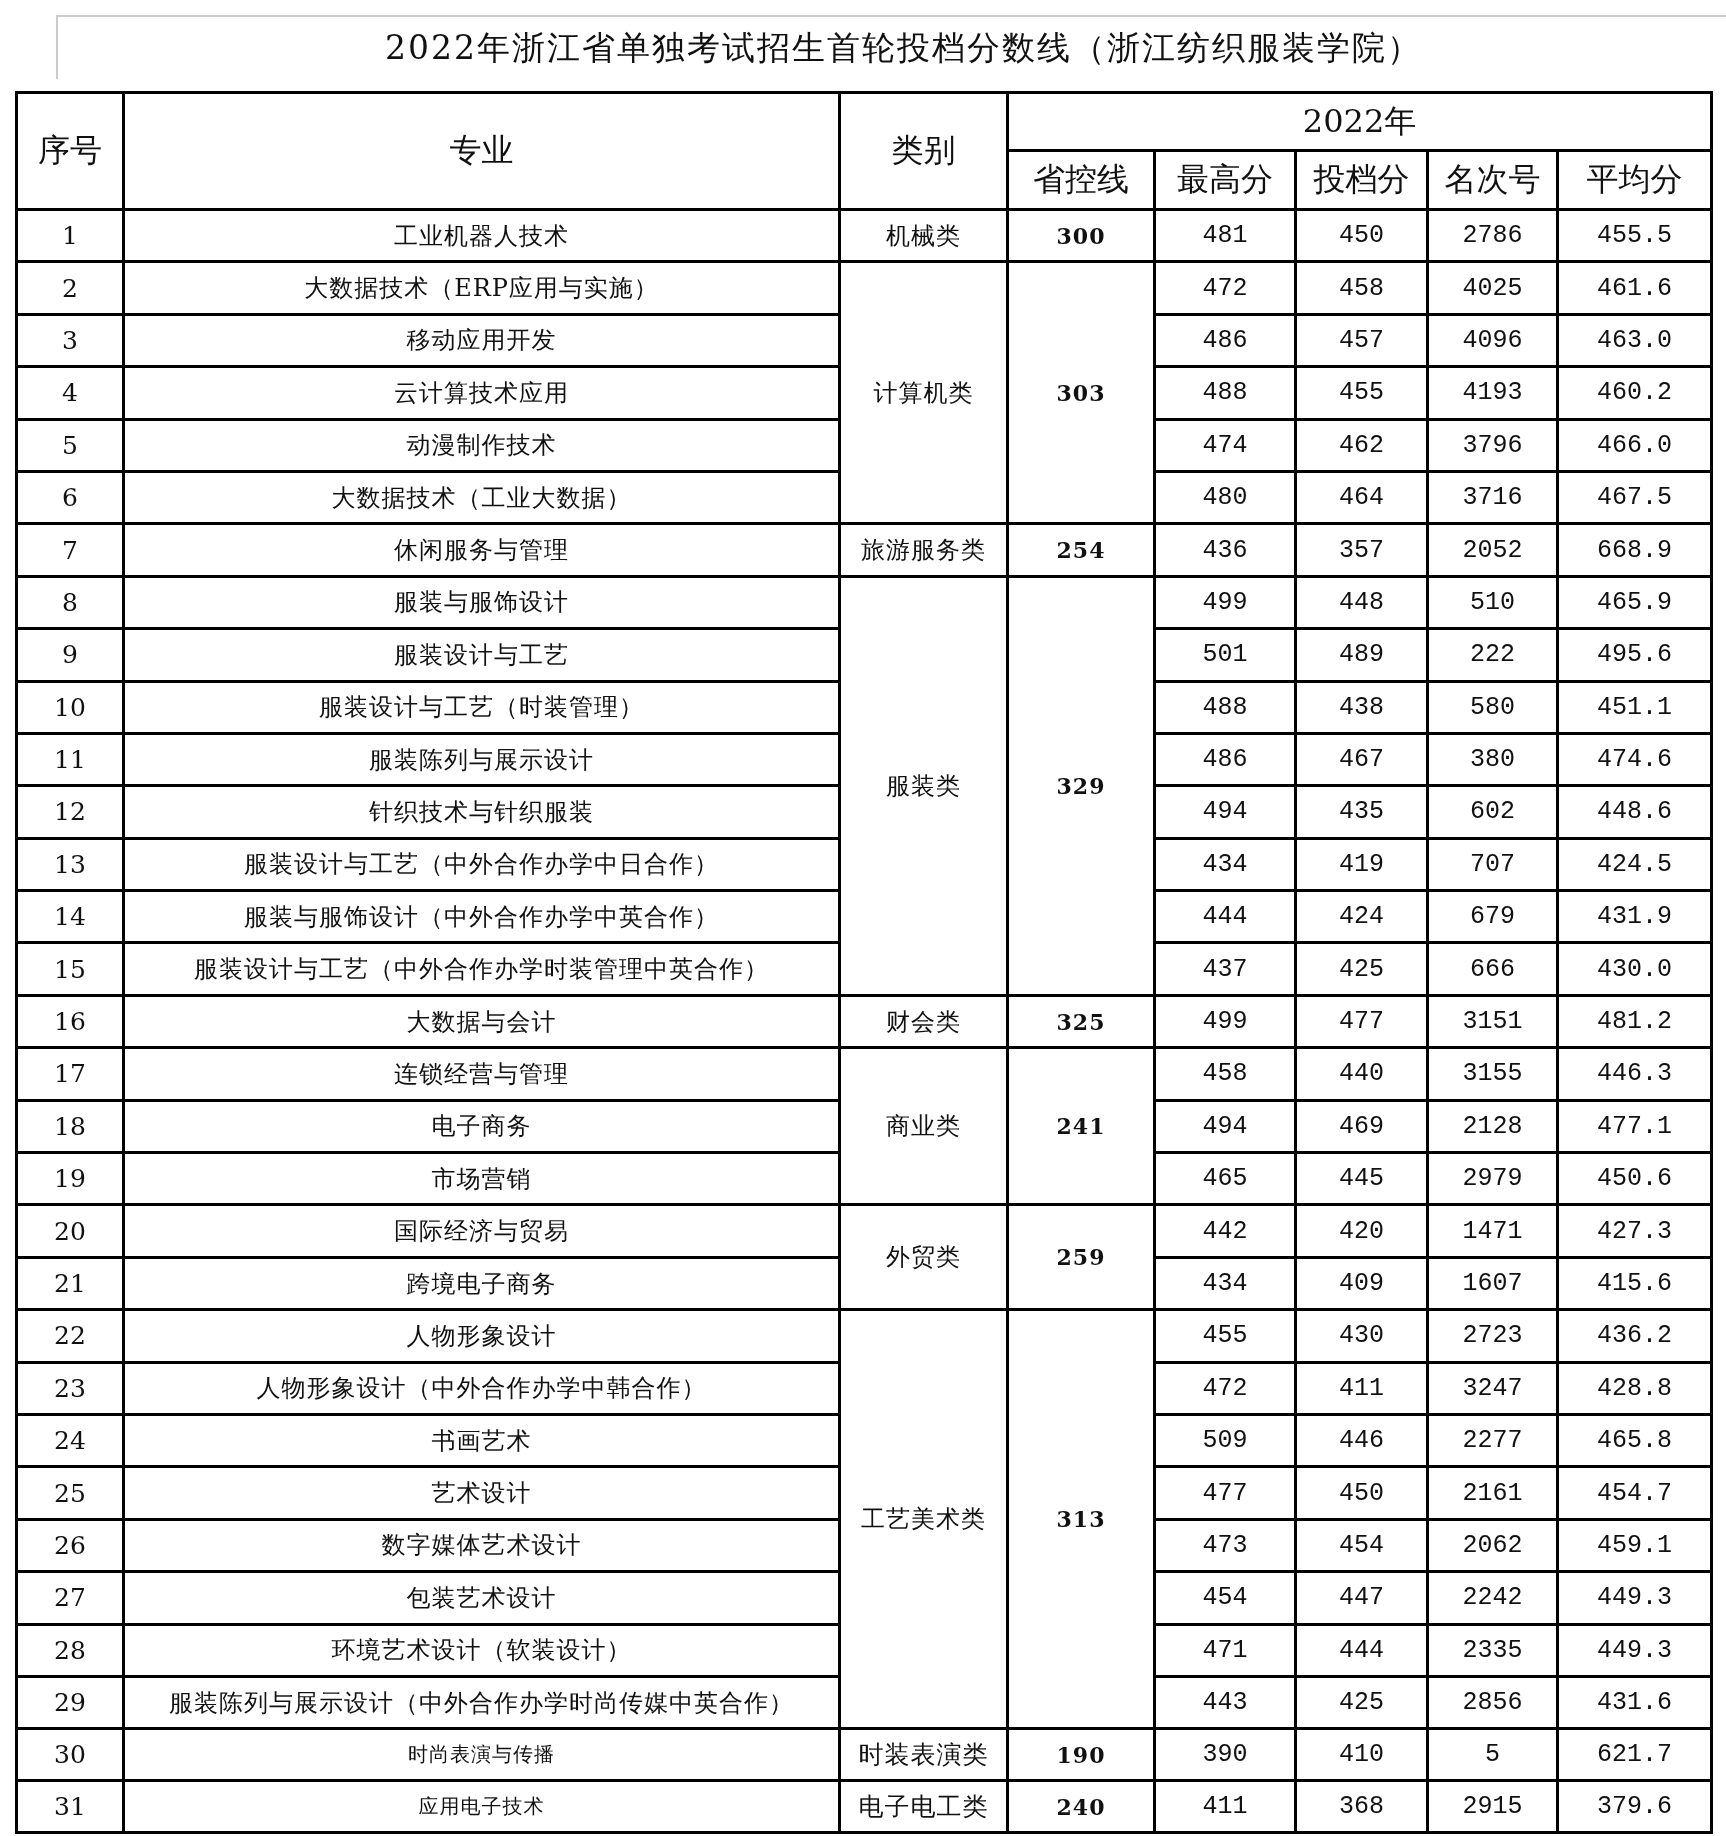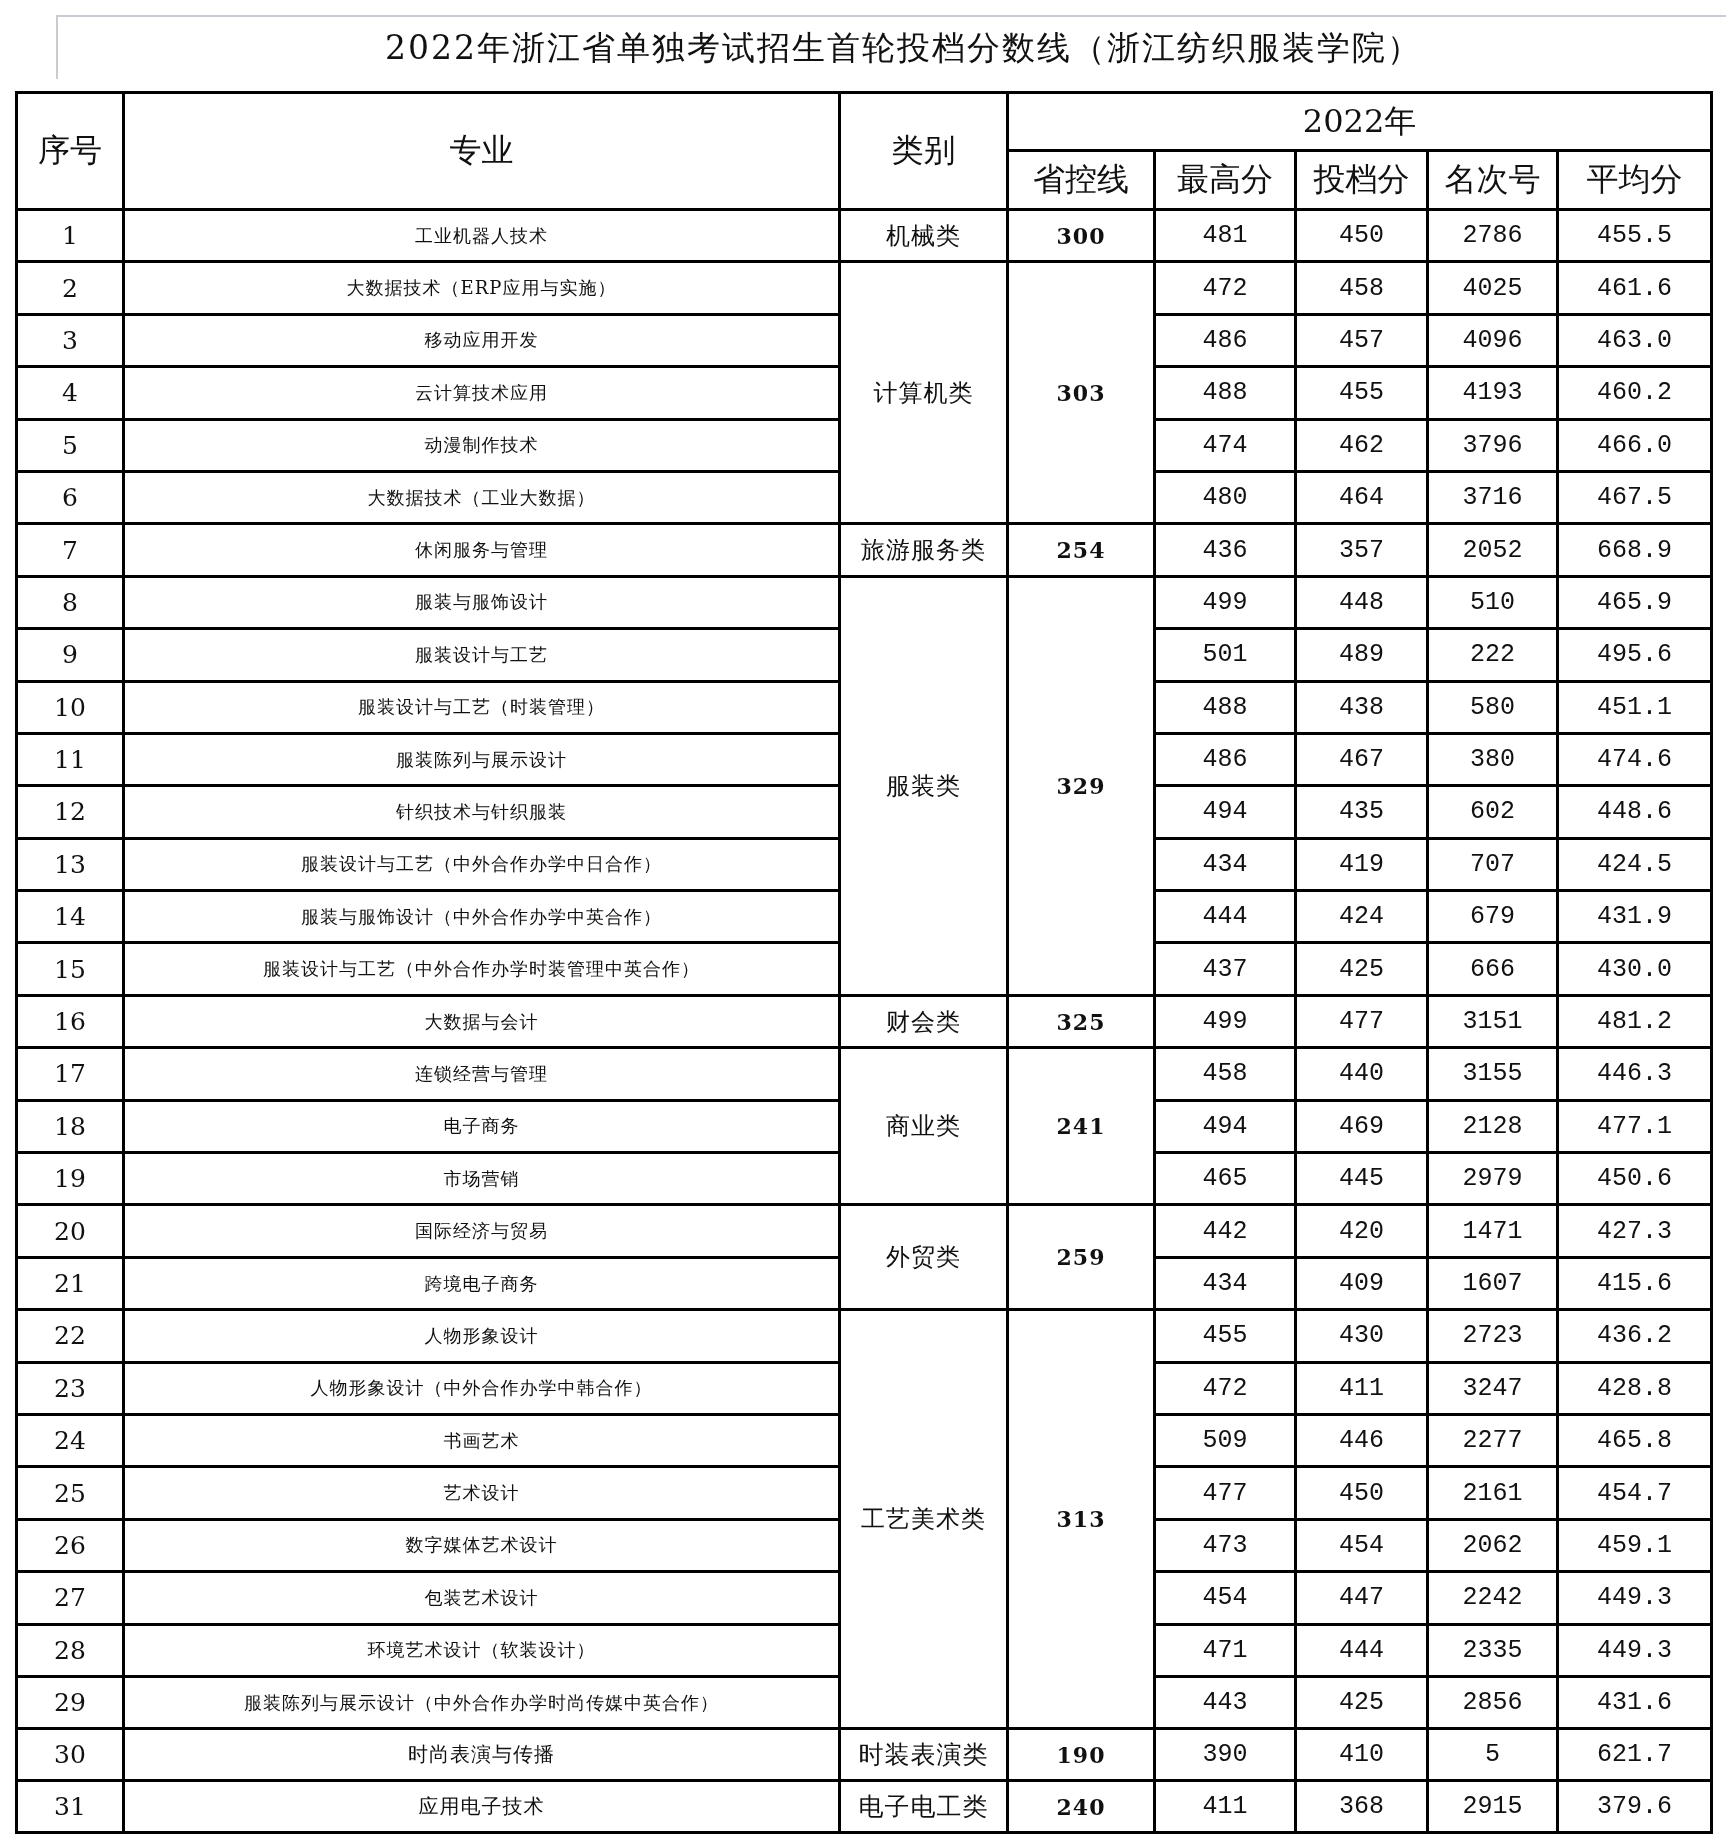--- a/index.html
+++ b/index.html
@@ -8,21 +8,21 @@
   .title-box { position: absolute; left: 14px; top: 15px; width: 1695px; height: 64px;
                border: 2px solid #c9ccd2; border-bottom: none; box-sizing: border-box;
                display: flex; align-items: center; justify-content: center; margin-left: 42px; }
   .title-box span { font-size: 33px; letter-spacing: 2px; font-weight: 500; }
   table.grid { position: absolute; left: 15px; top: 91px; border-collapse: collapse;
                table-layout: fixed; width: 1695px; }
   table.grid td, table.grid th { border: 3px solid #000; padding: 0; text-align: center;
                vertical-align: middle; font-weight: normal; overflow: hidden; white-space: nowrap; }
   .hdr { font-size: 32px; }
   .c-idx { font-size: 25px; }
-  .c-major { font-size: 18px; letter-spacing: 1px; }
+  .c-major { font-size: 24px; letter-spacing: 1px; }
   .c-cat { font-size: 24px; letter-spacing: 1px; }
   .c-line { font-size: 22px; font-weight: bold !important; letter-spacing: 1px; }
   .c-num { font-size: 25px; font-family: "Liberation Mono", "DejaVu Sans Mono", monospace; letter-spacing: 0px; }
   tr.h1 { height: 58px; }
   tr.h2 { height: 59px; }
   tr.r { height: 52.4px; }
   tr.rb { height: 52px; }
   tr.rb .c-major { font-size: 20px; }
   tr.rb .c-cat { font-size: 25px; }
 </style>

